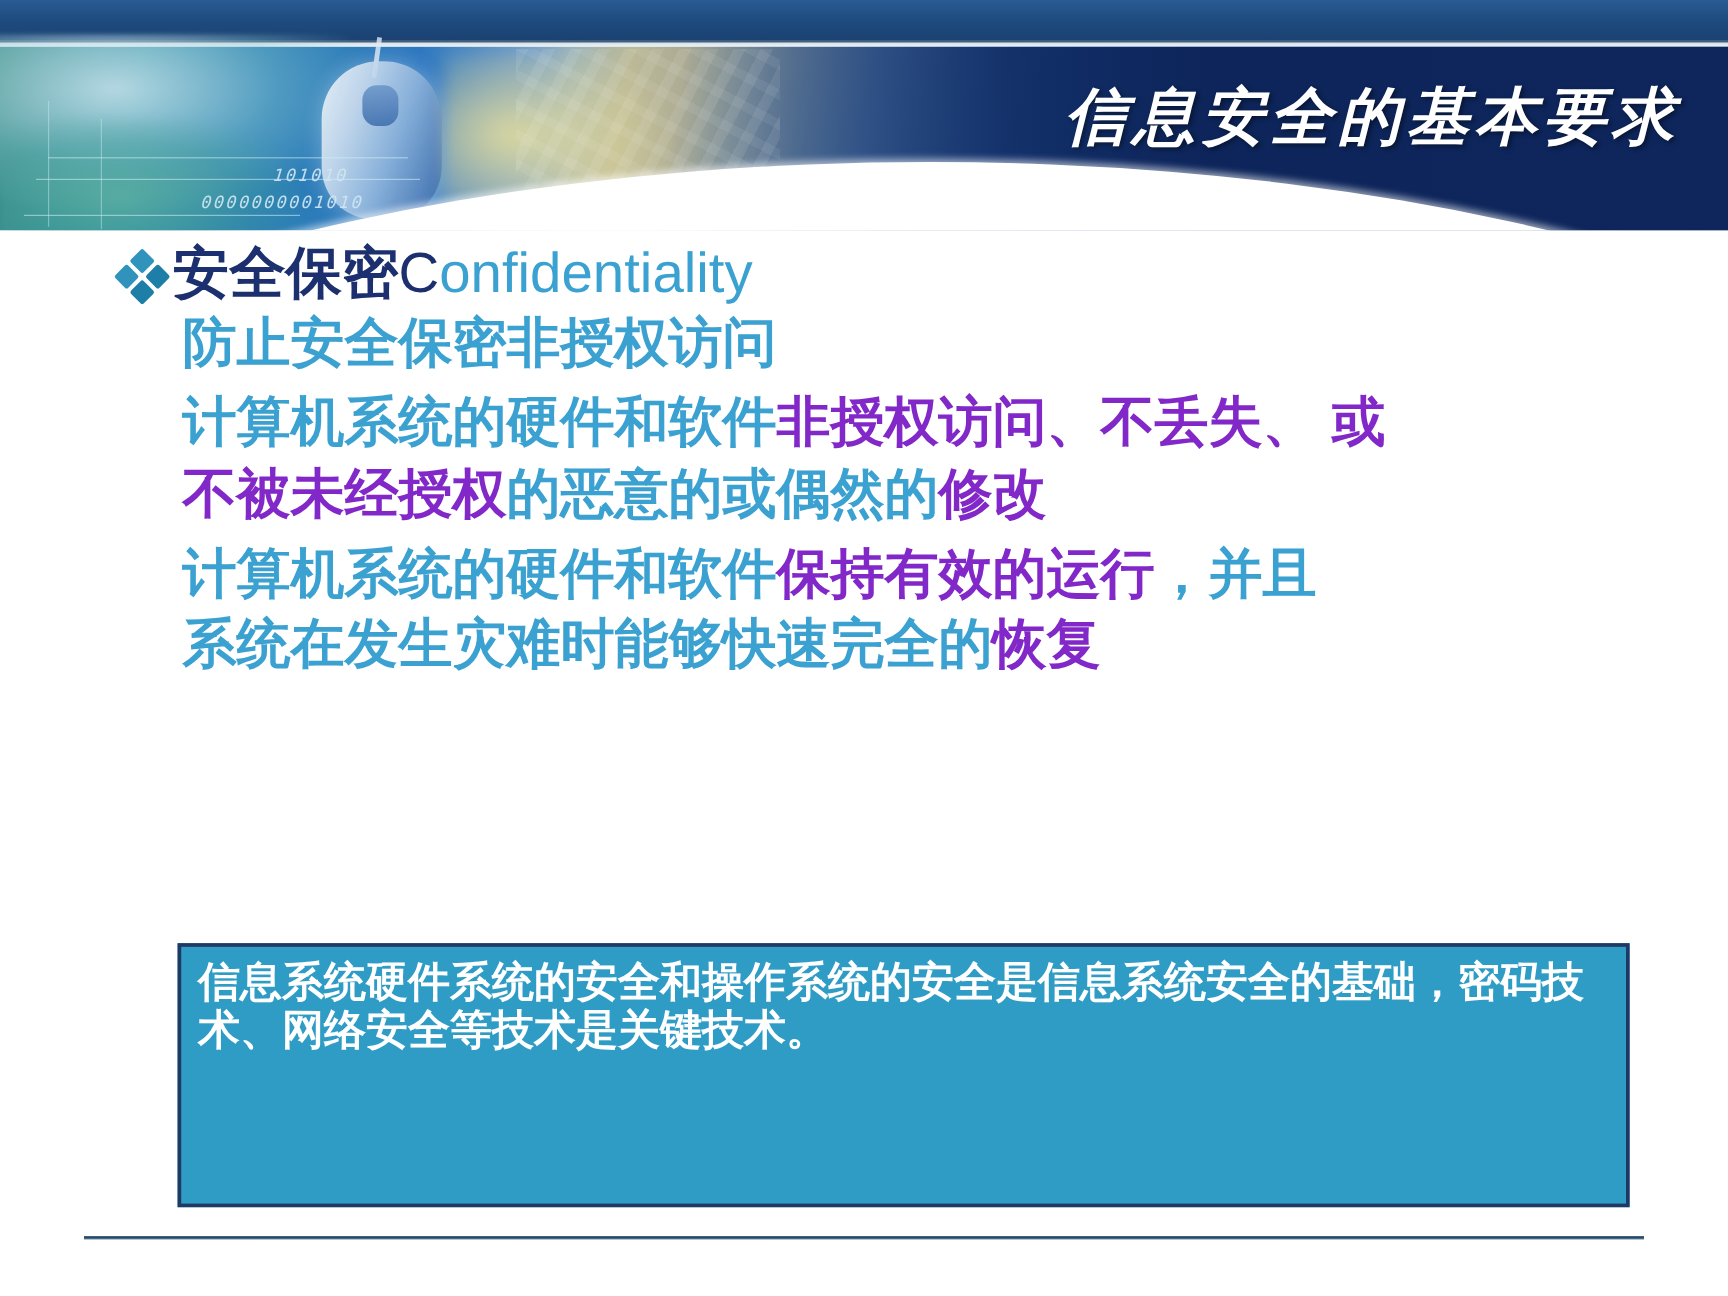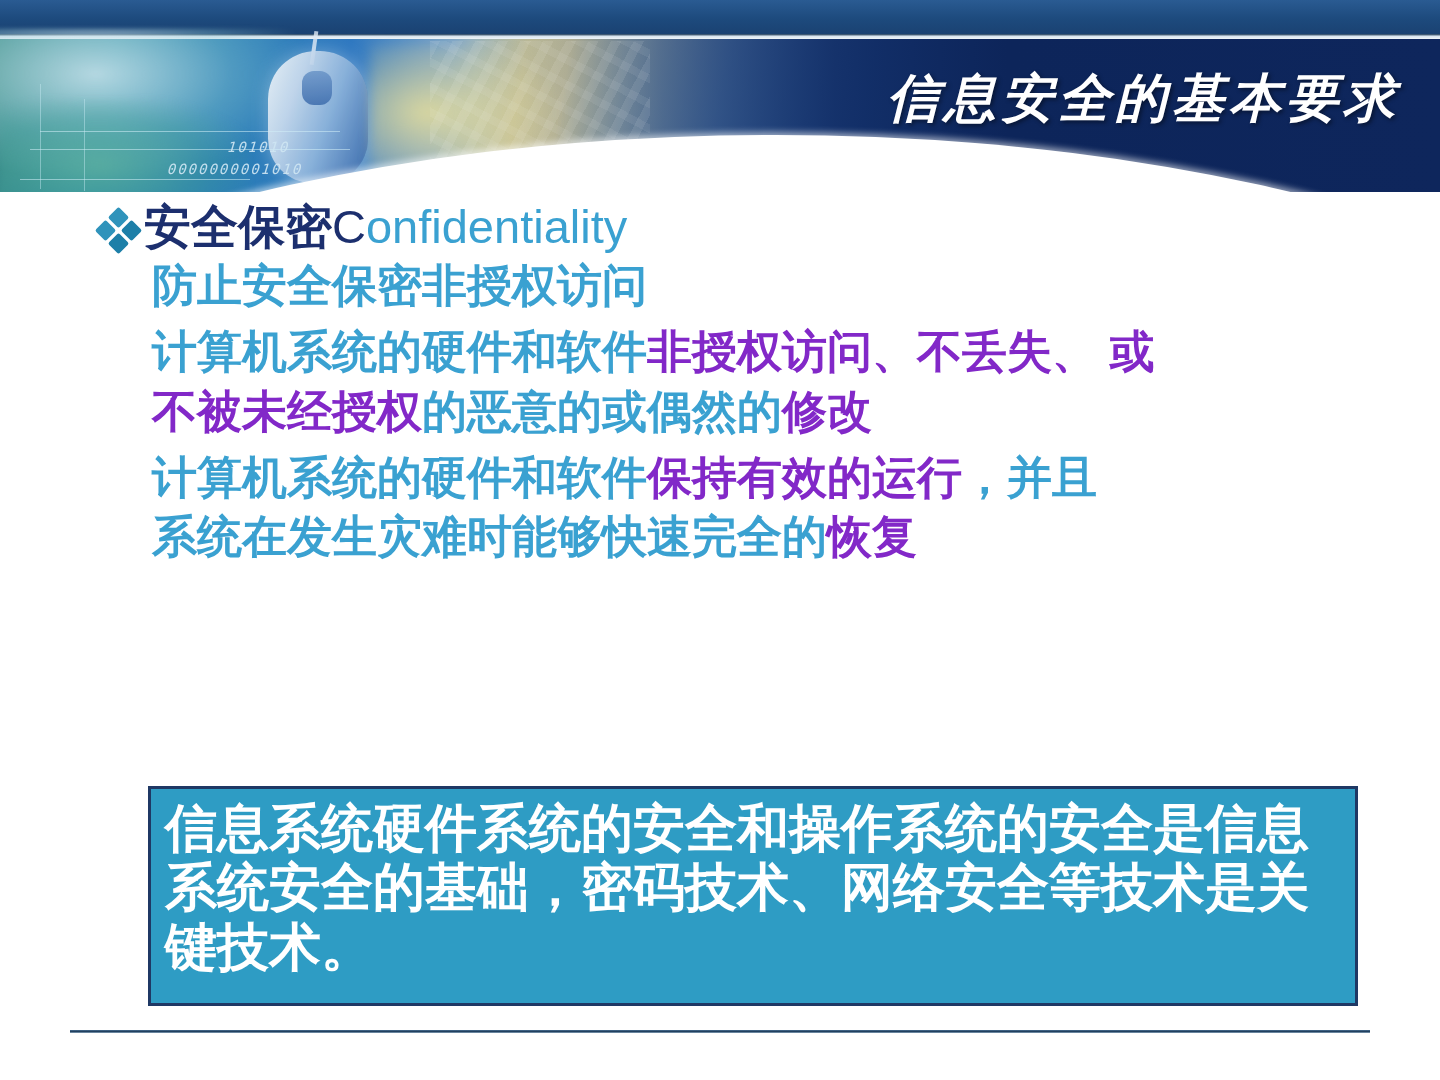--- a/index.html
+++ b/index.html
@@ -256,21 +256,21 @@
     top: 786px;
     width: 1210px;
     height: 220px;
     box-sizing: border-box;
     background: #2e9cc4;
     border: 3px solid #1f3864;
     padding: 10px 14px 0 14px;
   }
   .callout-text {
     color: #ffffff;
-    font-size: 52px;
+    font-size: 35px;
     font-weight: 700;
     line-height: 1.14;
     letter-spacing: 0px;
   }
 
   
   .footer-rule {
     position: absolute;
     left: 70px;
     top: 1030px;

